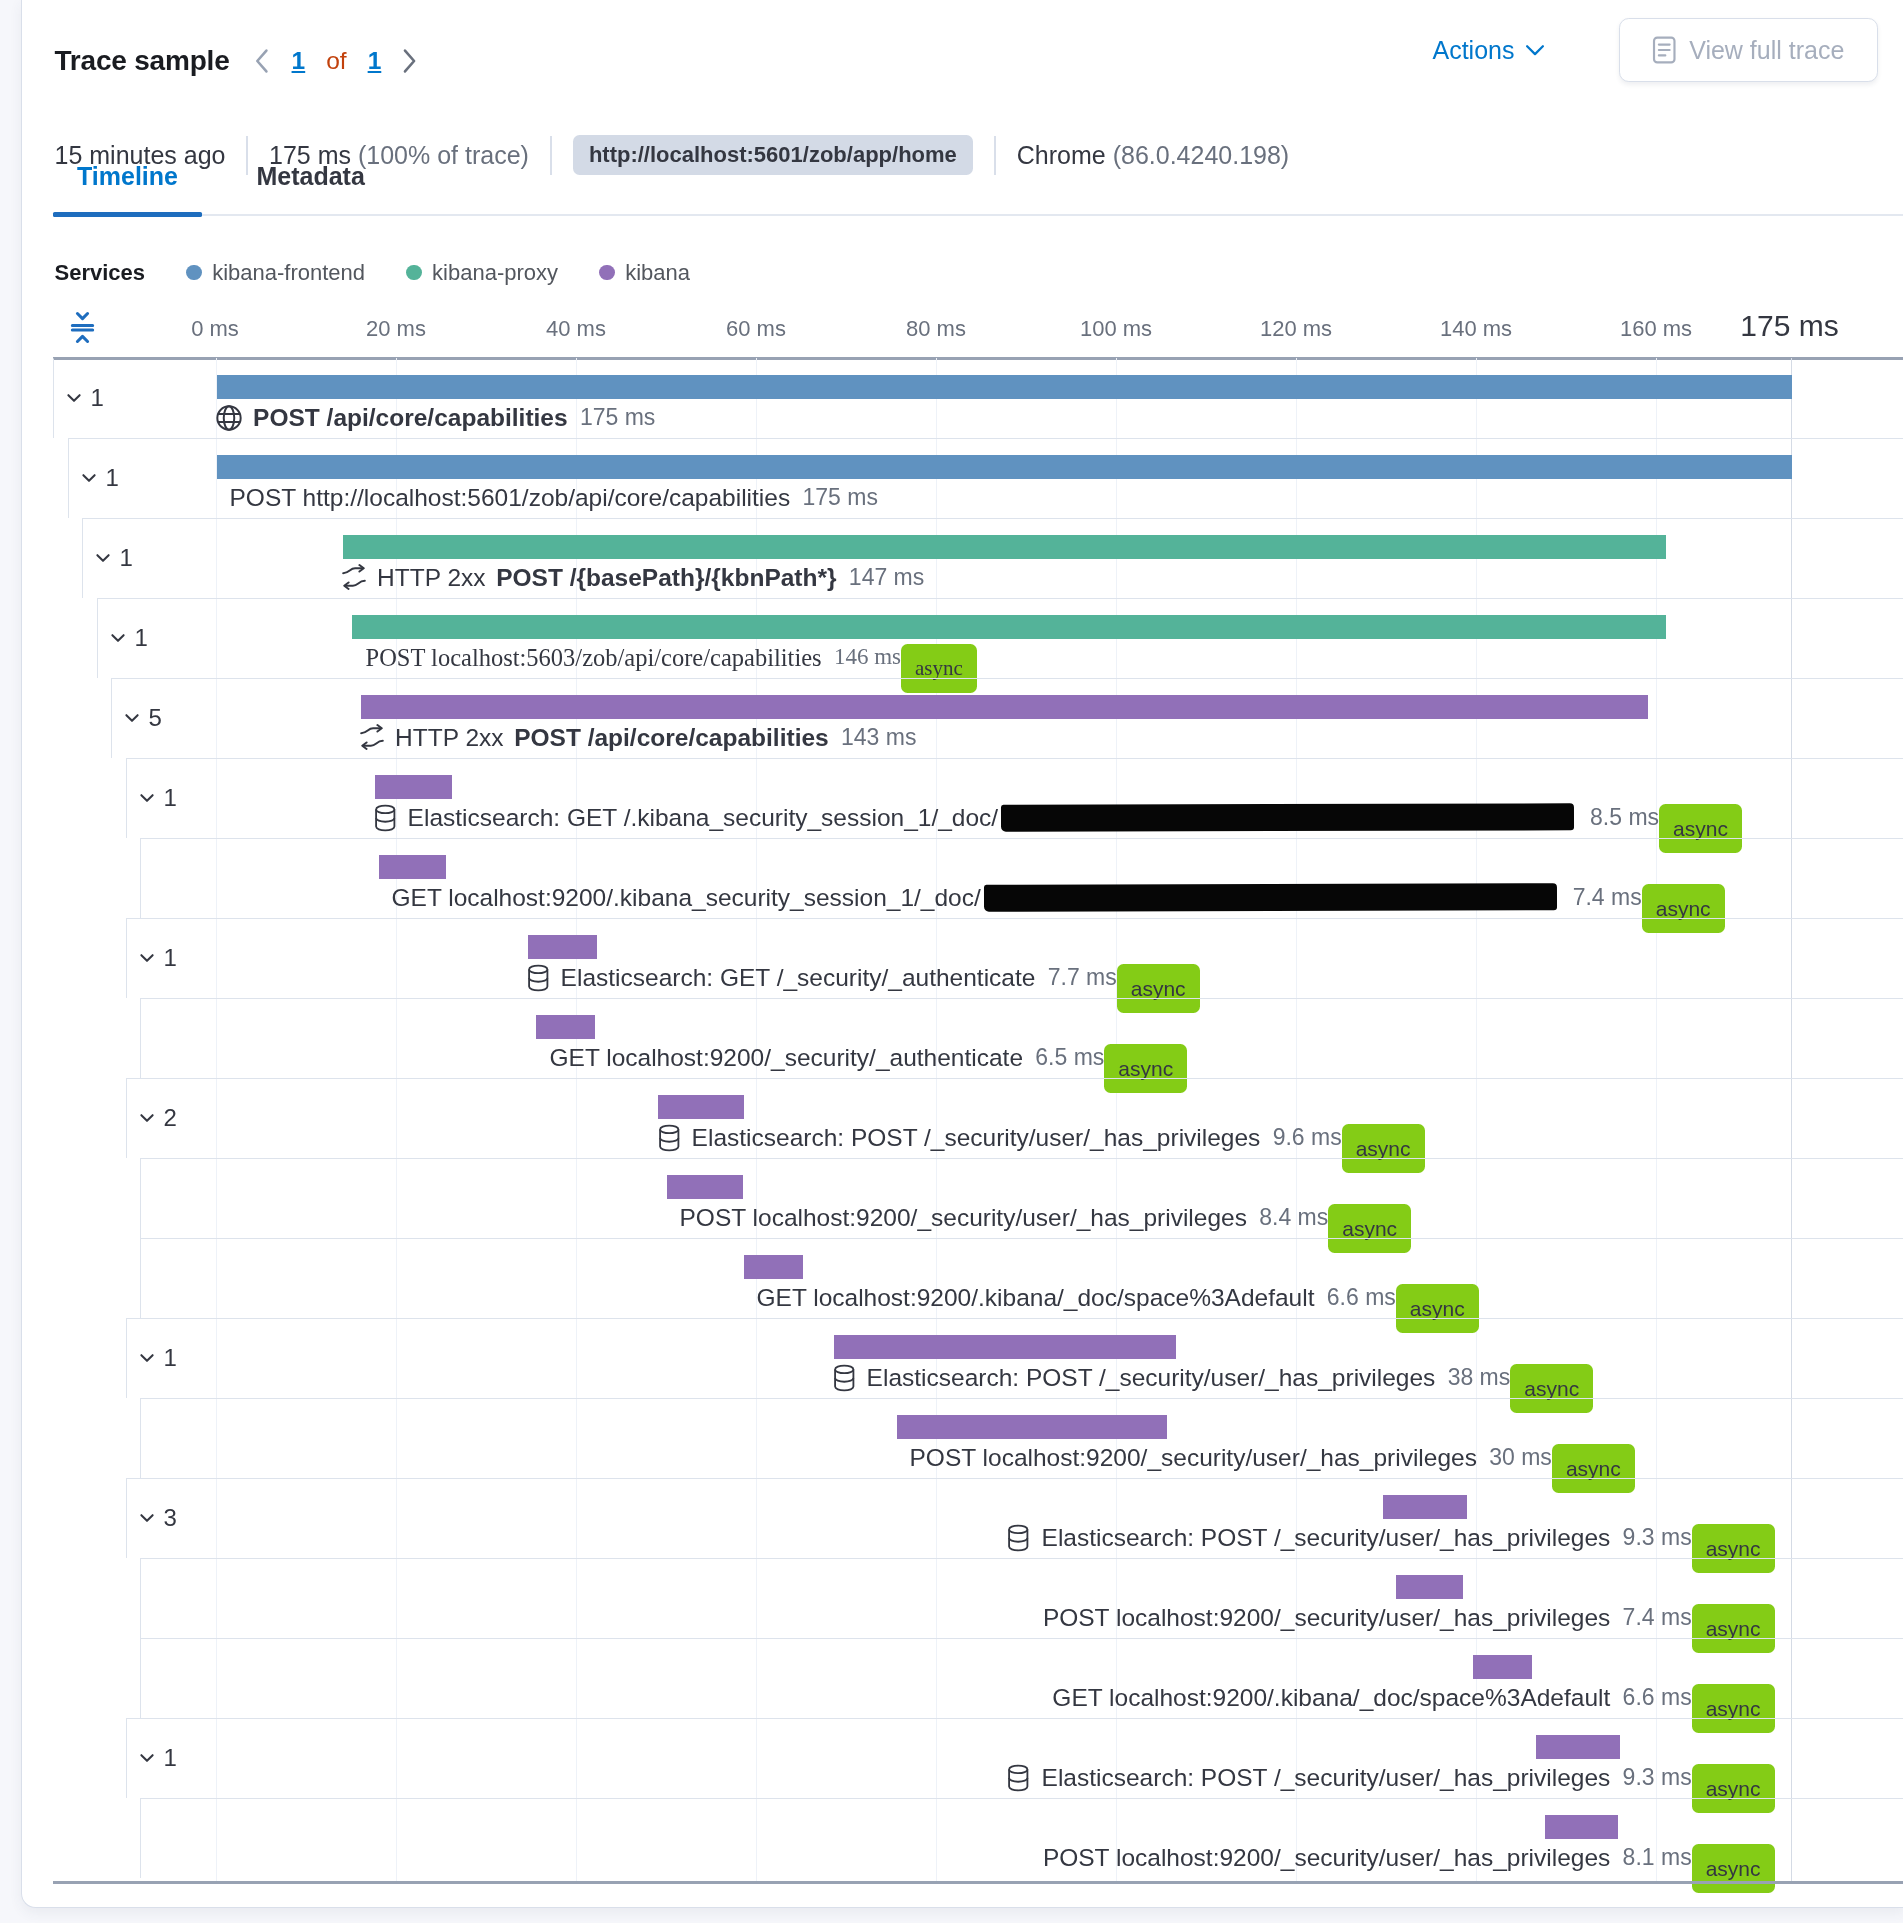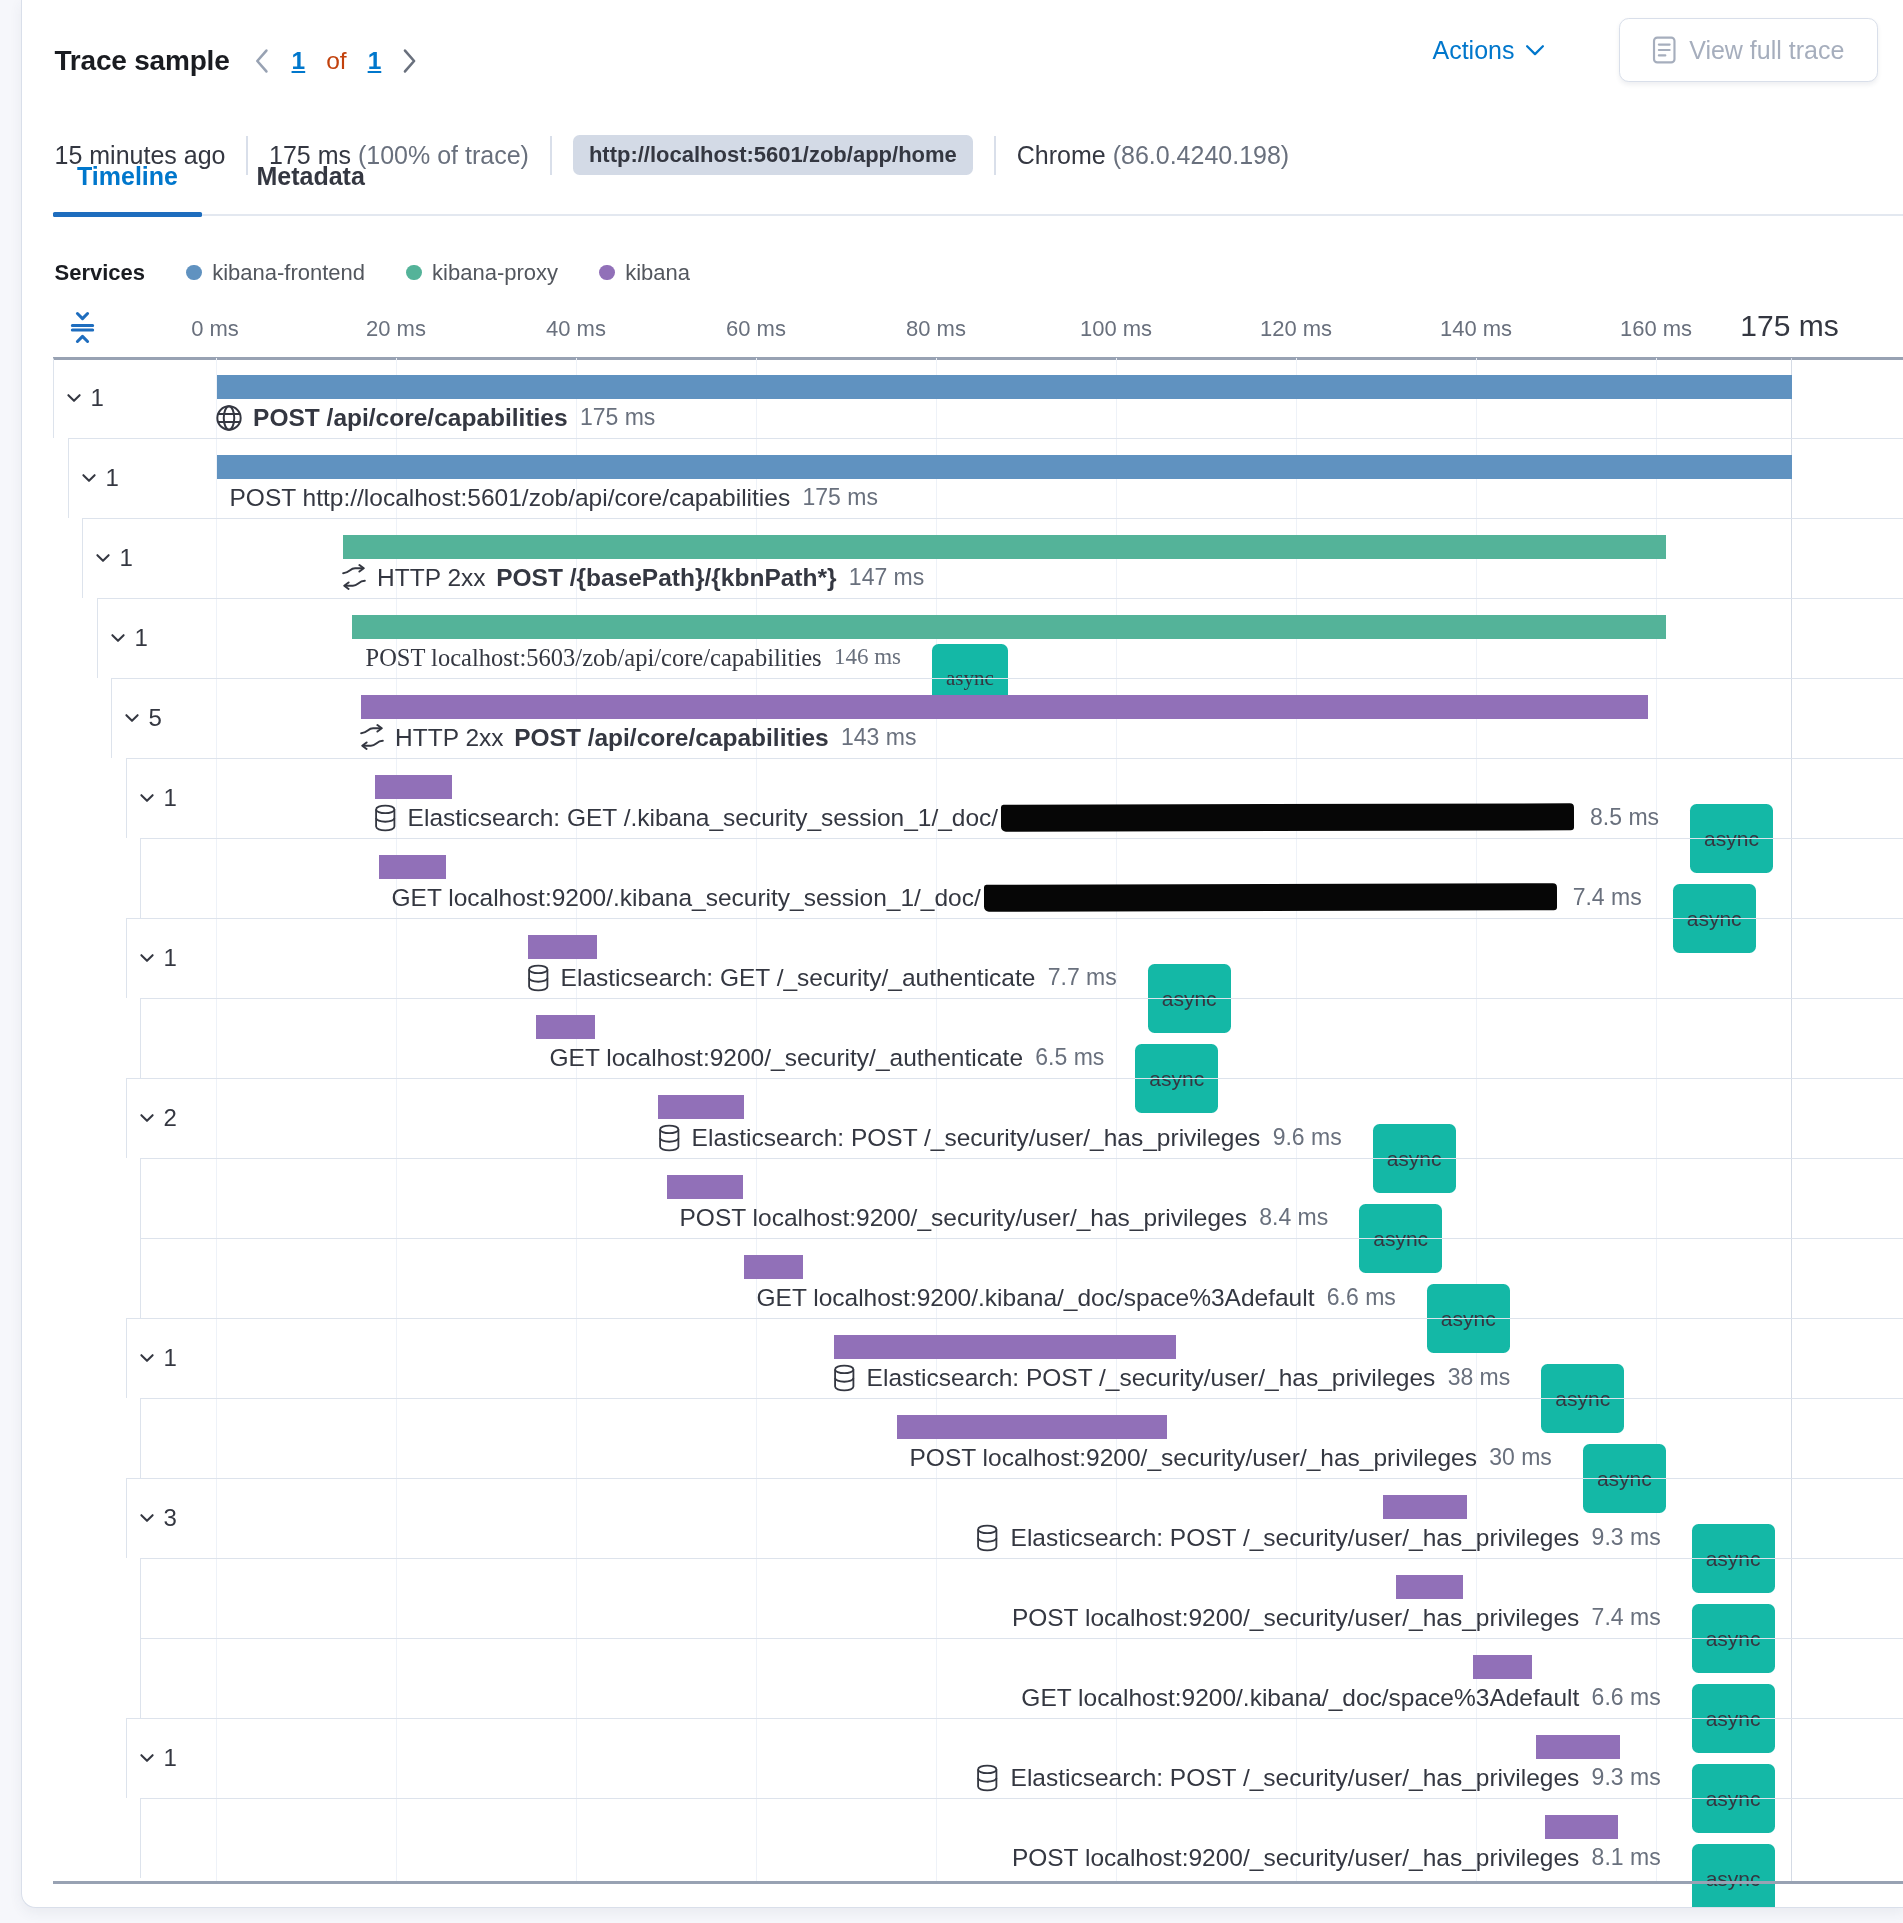--- a/index.html
+++ b/index.html
@@ -70,22 +70,22 @@
   .wf-toggle{position:absolute;top:24.5px;display:flex;align-items:center;gap:7.4px;background:none;border:none;padding:0;cursor:pointer;
              font-family:inherit;font-size:24px;color:#343741;}
   .wf-bar{position:absolute;top:15.5px;height:24.5px;cursor:pointer;}
   .wf-label{position:absolute;top:45px;height:33px;display:flex;align-items:flex-start;white-space:nowrap;font-size:24.5px;color:#343741;cursor:pointer;}
   .wf-icon{display:inline-flex;margin-right:10.6px;}
   .wf-prefix{margin-right:10.6px;}
   .wf-name{font-weight:400;}
   .wf-name.bold{font-weight:700;}
   .wf-redact{display:inline-block;height:27px;background:#060606;border-radius:2.5px 4.1px 3.3px 4.9px;margin:0 3.3px;transform:rotate(-0.15deg);}
   .wf-dur{margin-left:12.3px;color:#69707D;font-size:23px;}
-  .wf-badge{margin-left:31px;background:#14b8a6;color:#343741;font-size:21px;font-weight:500;
-            padding:22px 14px;border-radius:6.5px;line-height:1.2;}
+  .wf-badge{margin-left:0;background:#84cc16;color:#343741;font-size:21px;font-weight:500;
+            padding:12px 14px;border-radius:6.5px;line-height:1.2;}
 </style>
 </head>
 <body>
 
 <div class="panel">
 
   <div class="title-row">
     <span class="page-title">Trace sample</span>
     <span class="pager">
       <span class="pg-chev prev">

